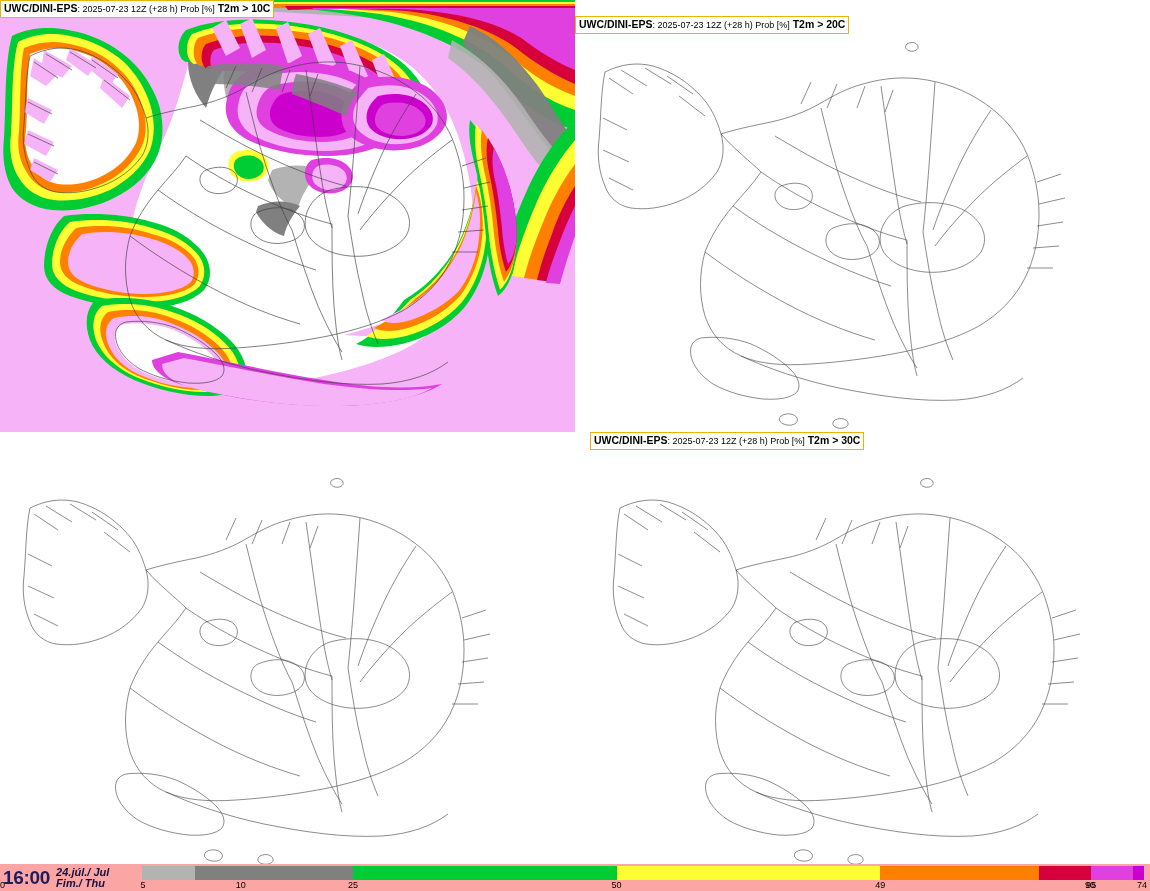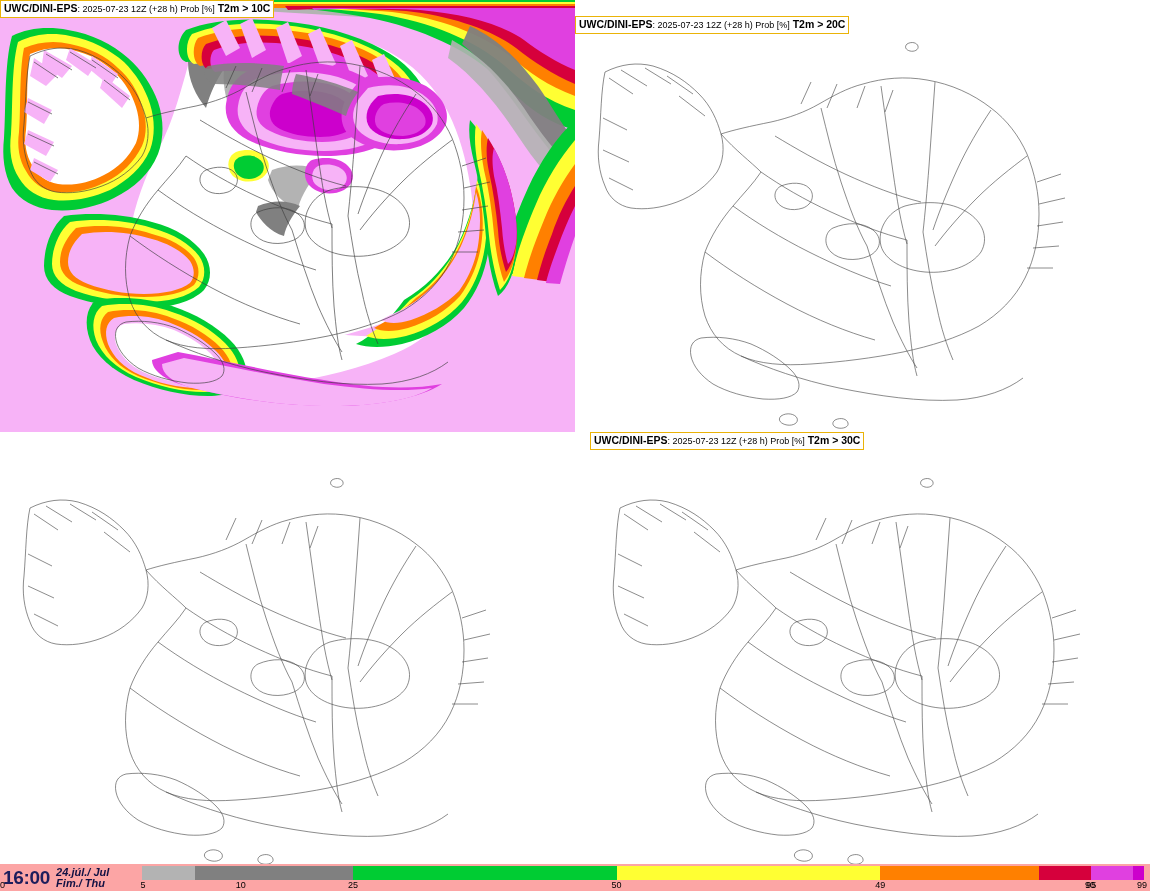--- a/index.html
+++ b/index.html
@@ -576,19 +576,19 @@
           <div class="seg" style="background: rgb(204, 0, 204); flex: 1 1 0px;"></div>
         </div>
       <div id="cb-ticks">
           <div class="tick" style="left: 4px; transform: translateX(-30%);">5</div>
           <div class="tick" style="left: 56.7368px; margin-left: 46px;">10</div>
           <div class="tick" style="left: 214.947px;">25</div>
           <div class="tick" style="left: 478.632px;">50</div>
           <div class="tick" style="left: 742.316px;">49</div>
           <div class="tick" style="left: 952px;">90</div>
           <div class="tick" style="left: 953.263px;">95</div>
-          <div class="tick" style="left: 1006px; transform: translateX(-70%);">99</div>
+          <div class="tick" style="left: 1006px; transform: translateX(-70%);">74</div>
         </div>
     </div>
     <div id="zero-label">0</div>
   </div>
 
 </div>
 
 </body></html>

